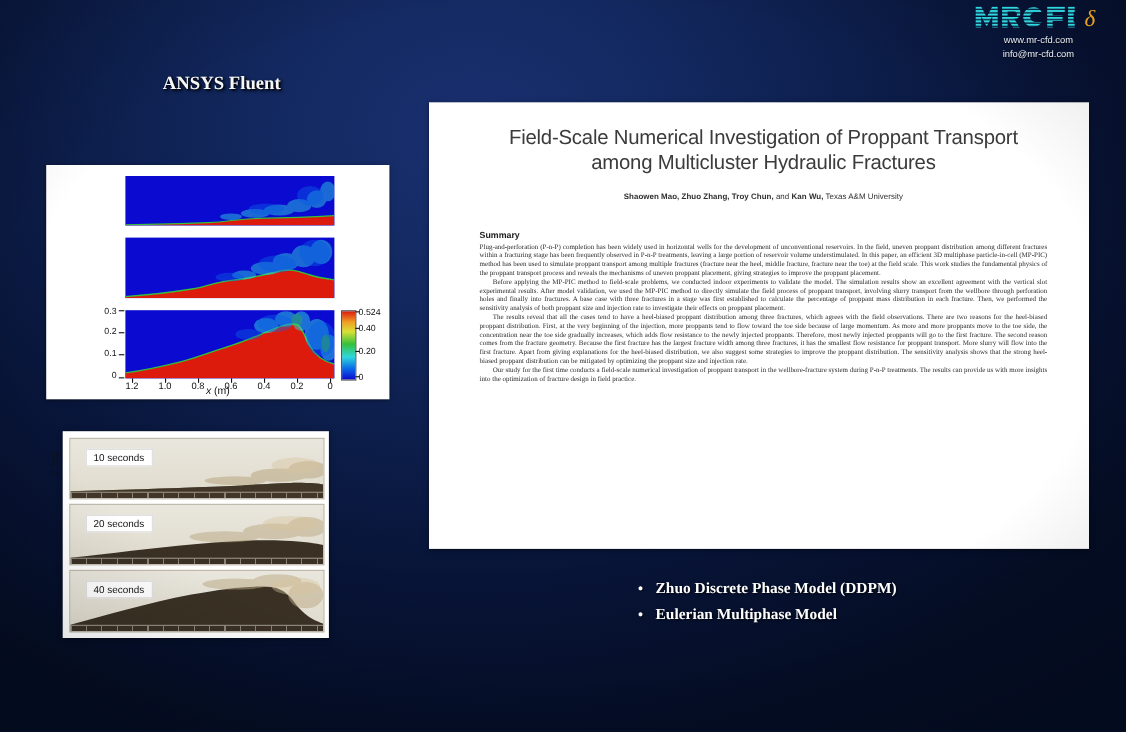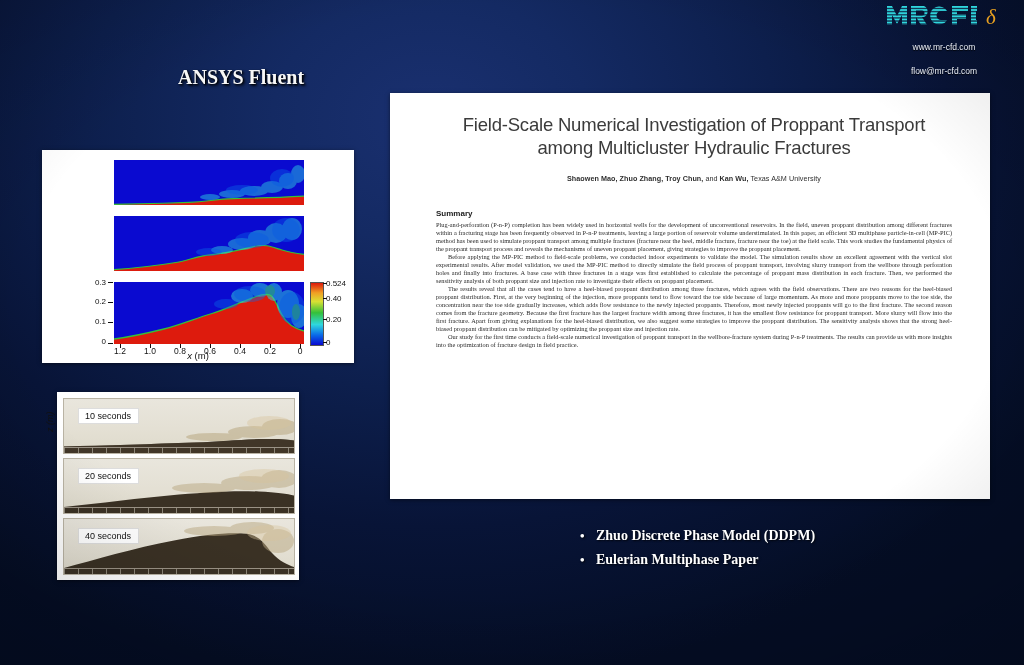--- a/index.html
+++ b/index.html
@@ -20,33 +20,33 @@
 
   
   .title{
     position:absolute;left:30px;top:18px;
     font-family:"Liberation Serif",serif;
     font-size:31px;font-weight:700;color:#fdfdfd;letter-spacing:.3px;
     text-shadow:1px 1px 2px #000,2px 2px 3px rgba(0,0,0,.7);
     z-index:5;
   }
   .subtitle{
-    position:absolute;left:178px;top:66px;
+    position:absolute;left:148px;top:66px;
     font-family:"Liberation Serif",serif;
-    font-size:20px;font-weight:700;color:#f7f7f7;
+    font-size:17px;font-weight:700;color:#f7f7f7;
     text-shadow:1px 1px 2px #000,2px 2px 3px rgba(0,0,0,.7);
     z-index:5;
   }
 
   
   .logo{position:absolute;right:10px;top:3px;width:140px;text-align:center;z-index:6;}
   .logo-mark{display:flex;align-items:flex-start;justify-content:center;height:26px;}
   .logo-sub{
     color:#e9eef8;font-size:8.5px;line-height:10.5px;
-    font-family:"Liberation Sans",sans-serif;margin-top:13px;
+    font-family:"Liberation Sans",sans-serif;margin-top:2px;
     text-shadow:0 1px 1px #000;
   }
 
   
   .panel{position:absolute;background:#fff;box-shadow:0 1px 4px rgba(0,0,0,.5);}
   #chart-panel{left:42px;top:150px;width:312px;height:213px;}
   #photo-panel{left:57px;top:392px;width:242px;height:188px;padding:0;}
   #paper-panel{left:390px;top:93px;width:600px;height:406px;}
 
   
@@ -142,21 +142,21 @@
           <path d="M2,3 h5 l5,10 l5,-10 h5 v19 h-5 v-10 l-5,9 l-5,-9 v10 h-5 z"></path>
           <path d="M26,3 h13 a6,6 0 0 1 0,11 h-2 l5,8 h-6 l-5,-8 h-0 v8 h-5 z M31,7.5 v5 h6 a2.5,2.5 0 0 0 0,-5 z"></path>
           <path d="M62,8 a9,9 0 1 0 0,9 h-6 a4,4 0 1 1 0,-9 z"></path>
           <path d="M67,3 h16 v5 h-11 v3 h9 v5 h-9 v6 h-5 z"></path>
           <path d="M86,3 h5 v19 h-5 z M88,3 h4 v5 h-4 z M88,17 h4 v5 h-4 z"></path>
         </g>
         <text x="101" y="21" font-family="Liberation Serif, serif" font-size="21" font-style="italic" fill="#e8a020">δ</text>
       </svg>
     </div>
     <div class="logo-sub">www.mr-cfd.com</div>
-    <div class="logo-sub">flow@mr-cfd.com</div>
+    <div class="logo-sub">info@mr-cfd.com</div>
   </div>
 
   <div class="panel" id="chart-panel">
     <div class="fig">
 
       <div class="cpanel" id="cp1">
         <svg class="dune" viewBox="0 0 190 45" preserveAspectRatio="none">
           <path d="M0,45 L0,44.4 C20,44 50,43.3 75,42.4 C95,41.7 100,39 120,38.6 C145,38.1 170,37.2 190,36.1 L190,45 Z" fill="#dd1b0d"></path>
           <path d="M0,44.4 C20,44 50,43.3 75,42.4 C95,41.7 100,39 120,38.6 C145,38.1 170,37.2 190,36.1" stroke="#34c03a" stroke-width="1.1" fill="none"></path>
         </svg>
@@ -328,17 +328,17 @@
     </div>
   </div>
 
   <div class="bullets">
     <div class="bullet">
       <span class="dot">•</span>
       <span>Zhuo Discrete Phase Model (DDPM)</span>
     </div>
     <div class="bullet">
       <span class="dot">•</span>
-      <span>Eulerian Multiphase Paper</span>
+      <span>Eulerian Multiphase Model</span>
     </div>
   </div>
 
 </div>
 
 </body></html>

